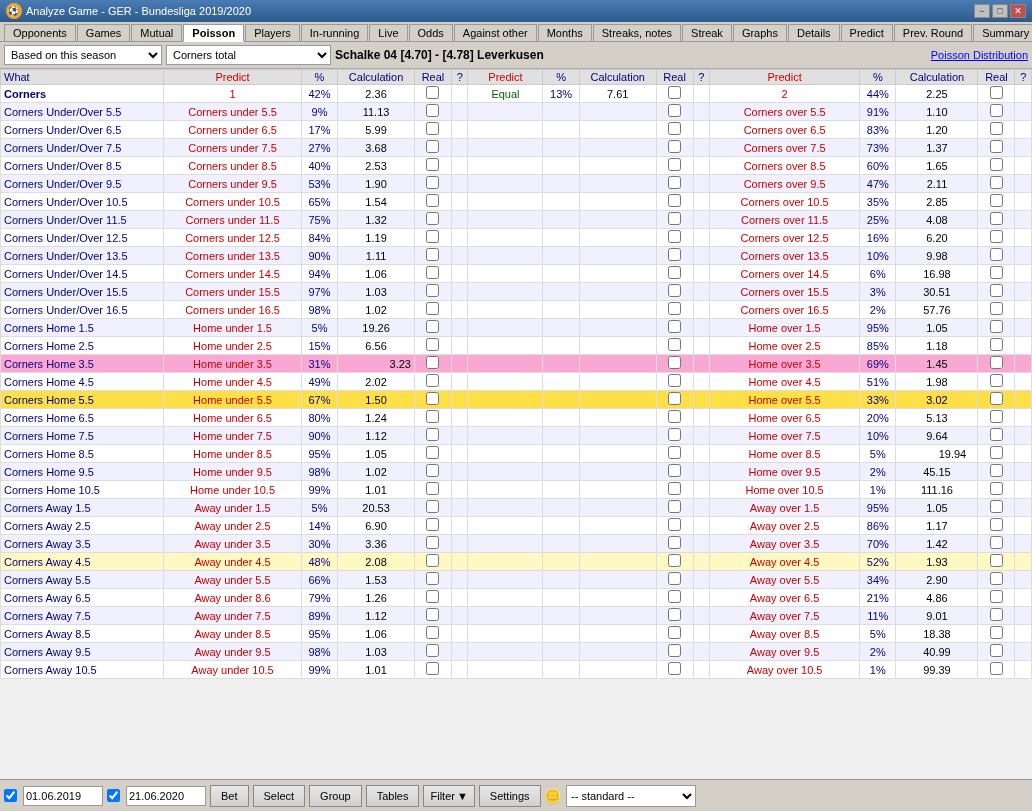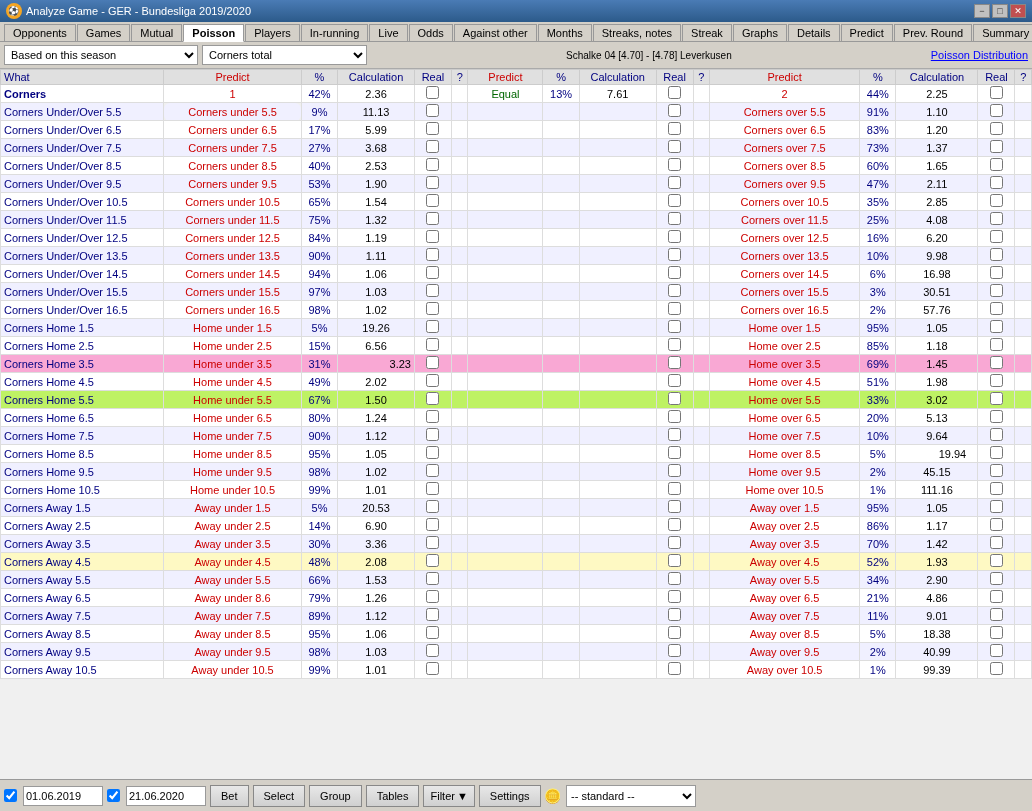--- a/index.html
+++ b/index.html
@@ -58,27 +58,26 @@
       gap: 4px;
       border-bottom: 1px solid #aaa;
     }
     .filter-bar select, .filter-bar input {
       height: 20px;
       border: 1px solid #999;
       background: white;
       font-size: 11px;
       padding: 0 2px;
     }
-    .season-select { width: 194px; }
+    .season-select { width: 158px; }
     .market-select { width: 165px; }
     .match-label {
       flex: 1;
-      text-align: center;
-      font-size: 10px;
-      font-weight: normal;
+      font-size: 12px;
+      font-weight: bold;
     }
     .poisson-link {
       color: blue;
       text-decoration: underline;
       cursor: pointer;
       margin-left: auto;
     }
 
     table {
       width: 100%;
@@ -538,21 +537,21 @@
           <td style="text-align: center; color: rgb(0, 0, 128);"></td>
           <td style="text-align: center;"></td>
           <td style="text-align: center;"><input type="checkbox" style=""></td>
           <td style="text-align: center;"></td>
           <td style="color: rgb(204, 0, 0); text-align: center;">Home over 4.5</td>
           <td style="color: rgb(0, 0, 128); text-align: center;">51%</td>
           <td style="text-align: center;">1.98</td>
           <td style="text-align: center;"><input type="checkbox" style=""></td>
           <td style="text-align: center;"></td>
         </tr>
-        <tr style="background: #bef264;">
+        <tr style="background: #fde047;">
           <td style="color: rgb(0, 0, 128); font-weight: normal;">Corners Home 5.5</td>
           <td style="color: rgb(204, 0, 0); text-align: center;">Home under 5.5</td>
           <td style="color: rgb(0, 0, 128); text-align: center;">67%</td>
           <td style="text-align: center;">1.50</td>
           <td style="text-align: center;"><input type="checkbox" style=""></td>
           <td style="text-align: center;"></td>
           <td style="text-align: center; color: rgb(0, 102, 0);"></td>
           <td style="text-align: center; color: rgb(0, 0, 128);"></td>
           <td style="text-align: center;"></td>
           <td style="text-align: center;"><input type="checkbox" style=""></td>

